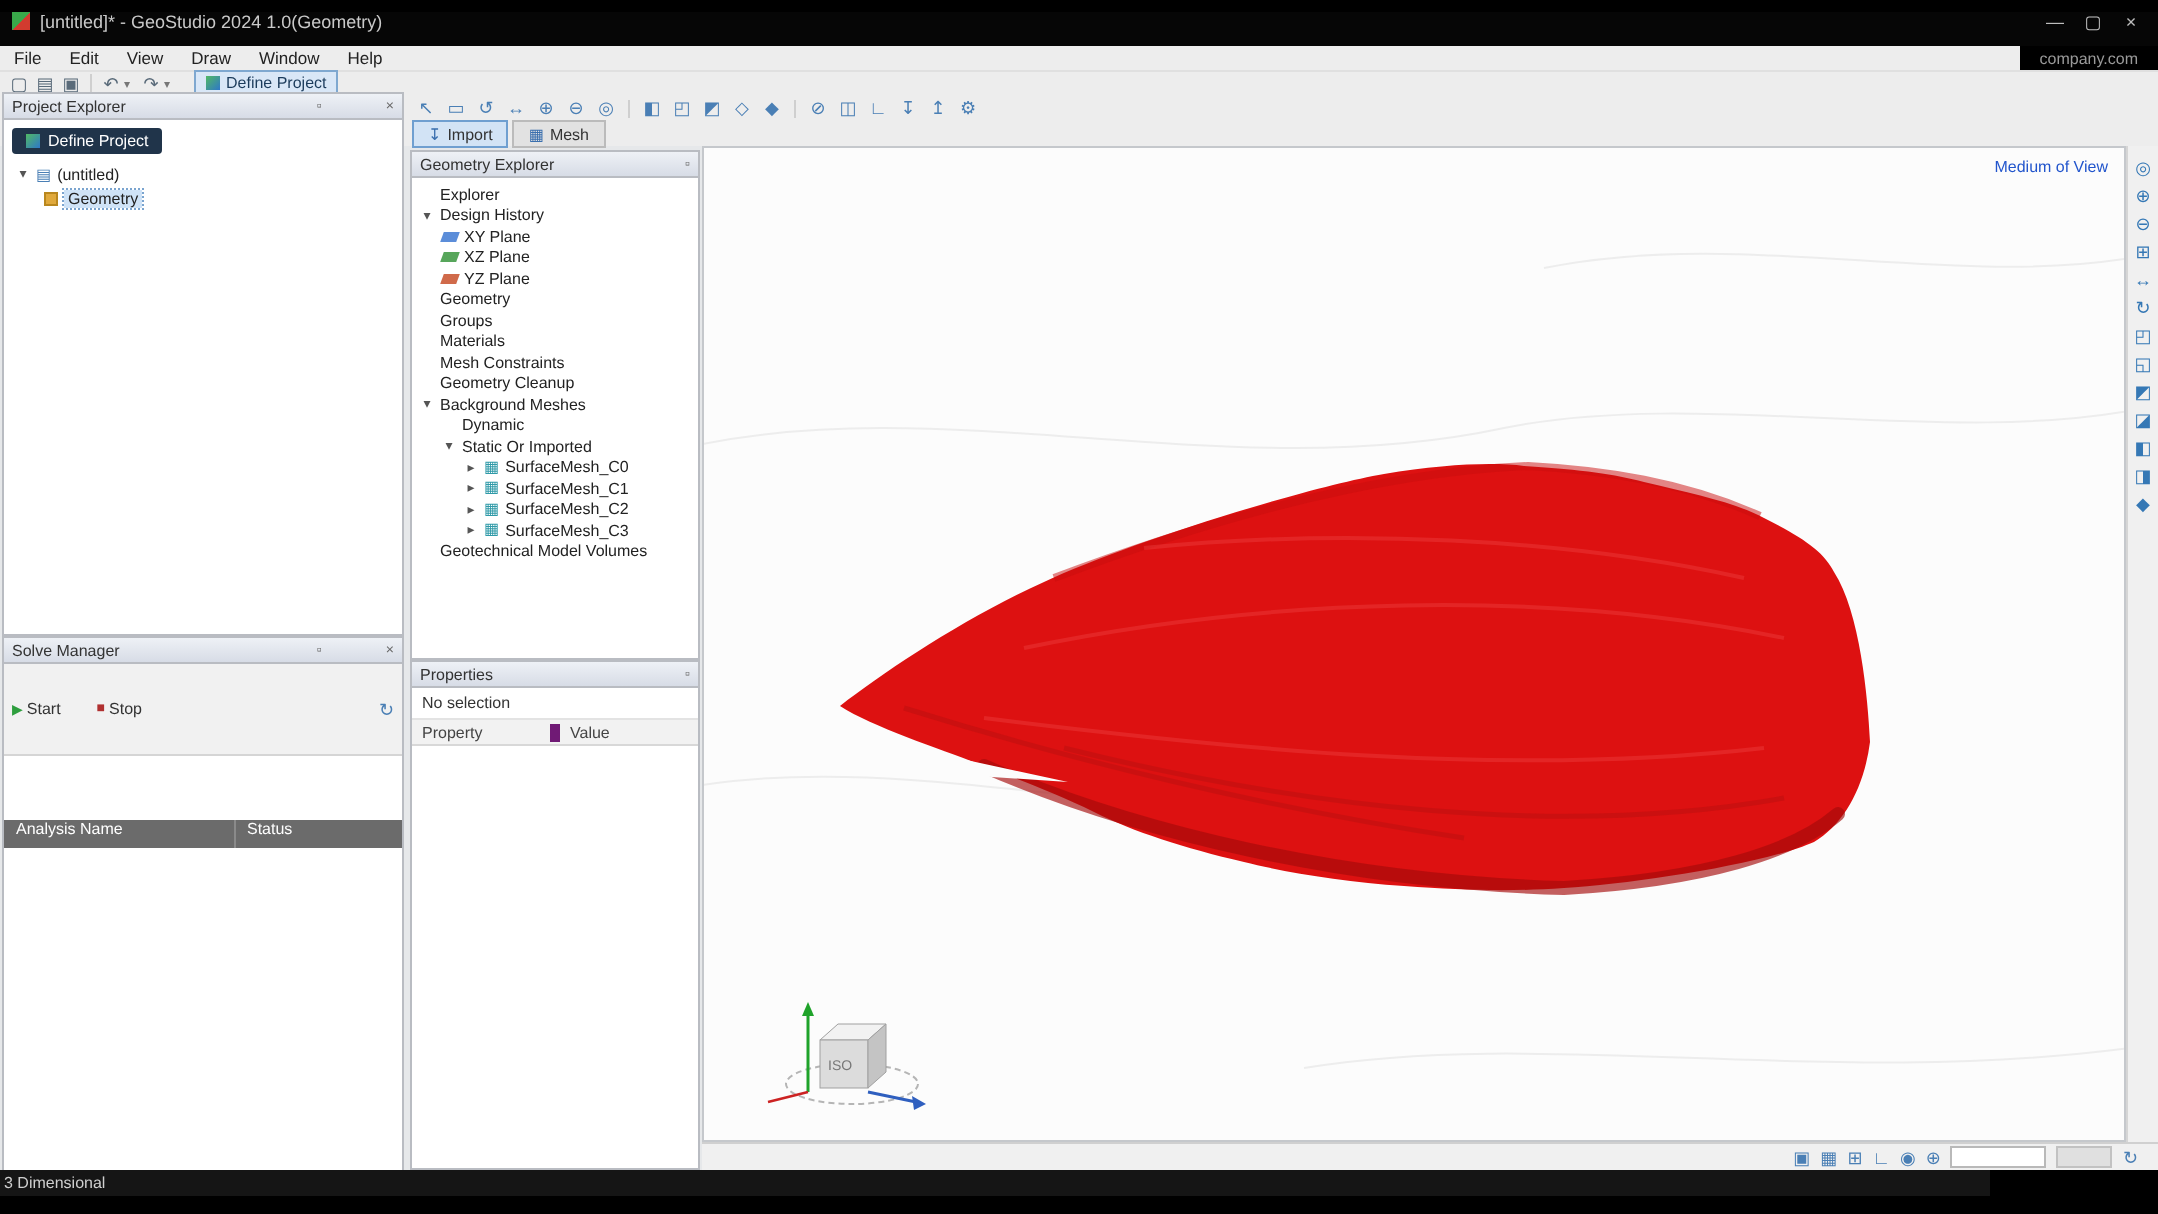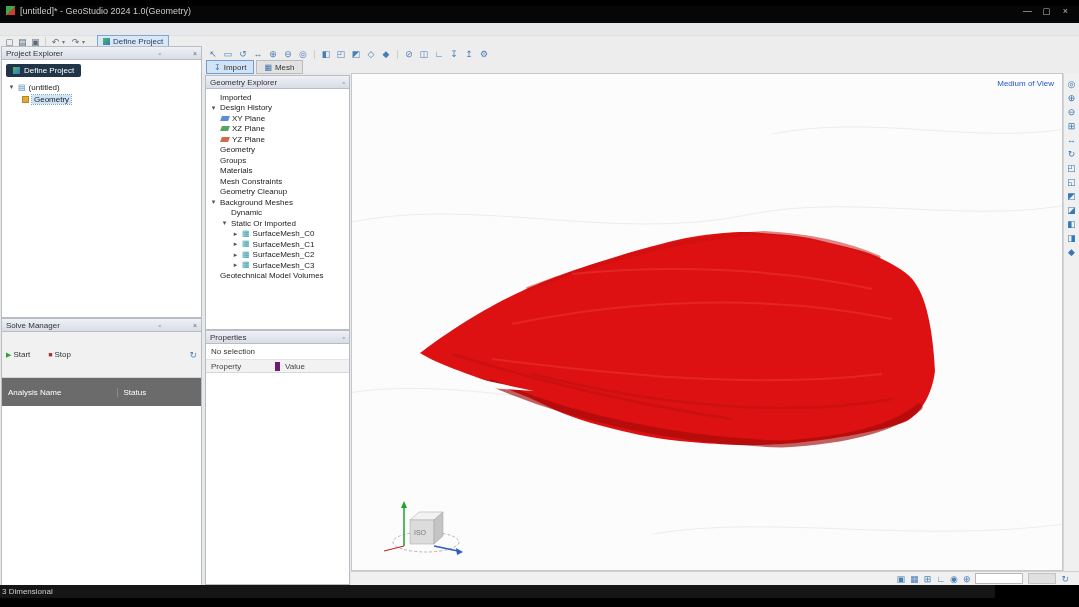--- a/index.html
+++ b/index.html
@@ -50,21 +50,21 @@
   .fic{color:#4a7fb5;font-size:8px;}
   .child{padding-left:14px;}
   .gic{width:7px;height:7px;background:#e0a93c;border:1px solid #b9871e;box-sizing:border-box;flex:none;}
   .sel{background:#cfe3f7;padding:0 2px;outline:1px dotted #7aa4cf;}
   .sm-toolbar{height:13px;background:#f1f1f1;border-bottom:1px solid #d5d5d5;display:flex;align-items:center;
               gap:18px;padding:16px 4px;font-size:8px;color:#333;}
   .sm-btn{display:flex;align-items:center;gap:2px;}
   .start-ic{color:#2e9e3e;font-size:7px;}
   .stop-ic{color:#b03030;font-size:7px;}
   .sm-refresh{margin-left:auto;color:#4a7fb5;font-size:9px;}
-  .sm-cols{height:28px;background:#6b6b6b;color:#fff;display:flex;font-size:8px;align-items:center;}
+  .sm-cols{height:14px;background:#6b6b6b;color:#fff;display:flex;font-size:8px;margin-top:32px;}
   .smc1{flex:1.4;padding-left:6px;border-right:1px solid #8a8a8a;}
   .smc2{flex:1;padding-left:6px;}
   .gtree{font-size:8px;color:#222;padding-top:3px;}
   .grow{display:flex;align-items:center;height:10.5px;gap:3px;}
   .lv0{padding-left:4px;} .lv1{padding-left:15px;} .lv2{padding-left:26px;}
   .exp{width:7px;color:#555;font-size:7px;text-align:center;flex:none;}
   .plane{width:8px;height:5px;transform:skewX(-20deg);flex:none;}
   .pblue{background:#5b8dd9;} .pgreen{background:#57a65b;} .pred{background:#d06a4a;}
   .mesh-ic{color:#2f9aa8;font-size:8px;line-height:1;flex:none;}
   .nosel{font-size:8px;color:#333;padding:3px 5px;border-bottom:1px solid #e3e3e3;}
@@ -96,20 +96,29 @@
 
   <div class="titlebar">
     <span class="appicon"></span>
     <span>[untitled]* - GeoStudio 2024 1.0(Geometry)</span>
     <span class="tspacer"></span>
     <span class="winbtn">—</span>
     <span class="winbtn">▢</span>
     <span class="winbtn">×</span>
   </div>
 
+  <div class="menubar">
+    <span class="mi">File</span>
+    <span class="mi">Edit</span>
+    <span class="mi">View</span>
+    <span class="mi">Draw</span>
+    <span class="mi">Window</span>
+    <span class="mi">Help</span>
+    <span class="watermark">company.com</span>
+  </div>
 
   <div class="toolbar1">
     <span class="tb-ic">▢</span>
     <span class="tb-ic">▤</span>
     <span class="tb-ic">▣</span>
     <span class="sep"></span>
     <span class="tb-ic">↶</span>
     <span class="caret">▾</span>
     <span class="tb-ic">↷</span>
     <span class="caret">▾</span>
@@ -205,21 +214,21 @@
 
   <div class="panel" id="geometry-explorer">
     <div class="phdr">
       <span>Geometry Explorer</span>
       <span class="phsp"></span>
       <span class="hic">▫</span>
     </div>
     <div class="gtree">
       <div class="grow lv0">
         <span class="exp"></span>
-          <span>Imported</span>
+          <span>Explorer</span>
       </div>
       <div class="grow lv0">
         <span class="exp">▾</span>
         <span>Design History</span>
       </div>
       <div class="grow lv1">
         <span class="plane pblue"></span>
         <span>XY Plane</span>
       </div>
       <div class="grow lv1">

